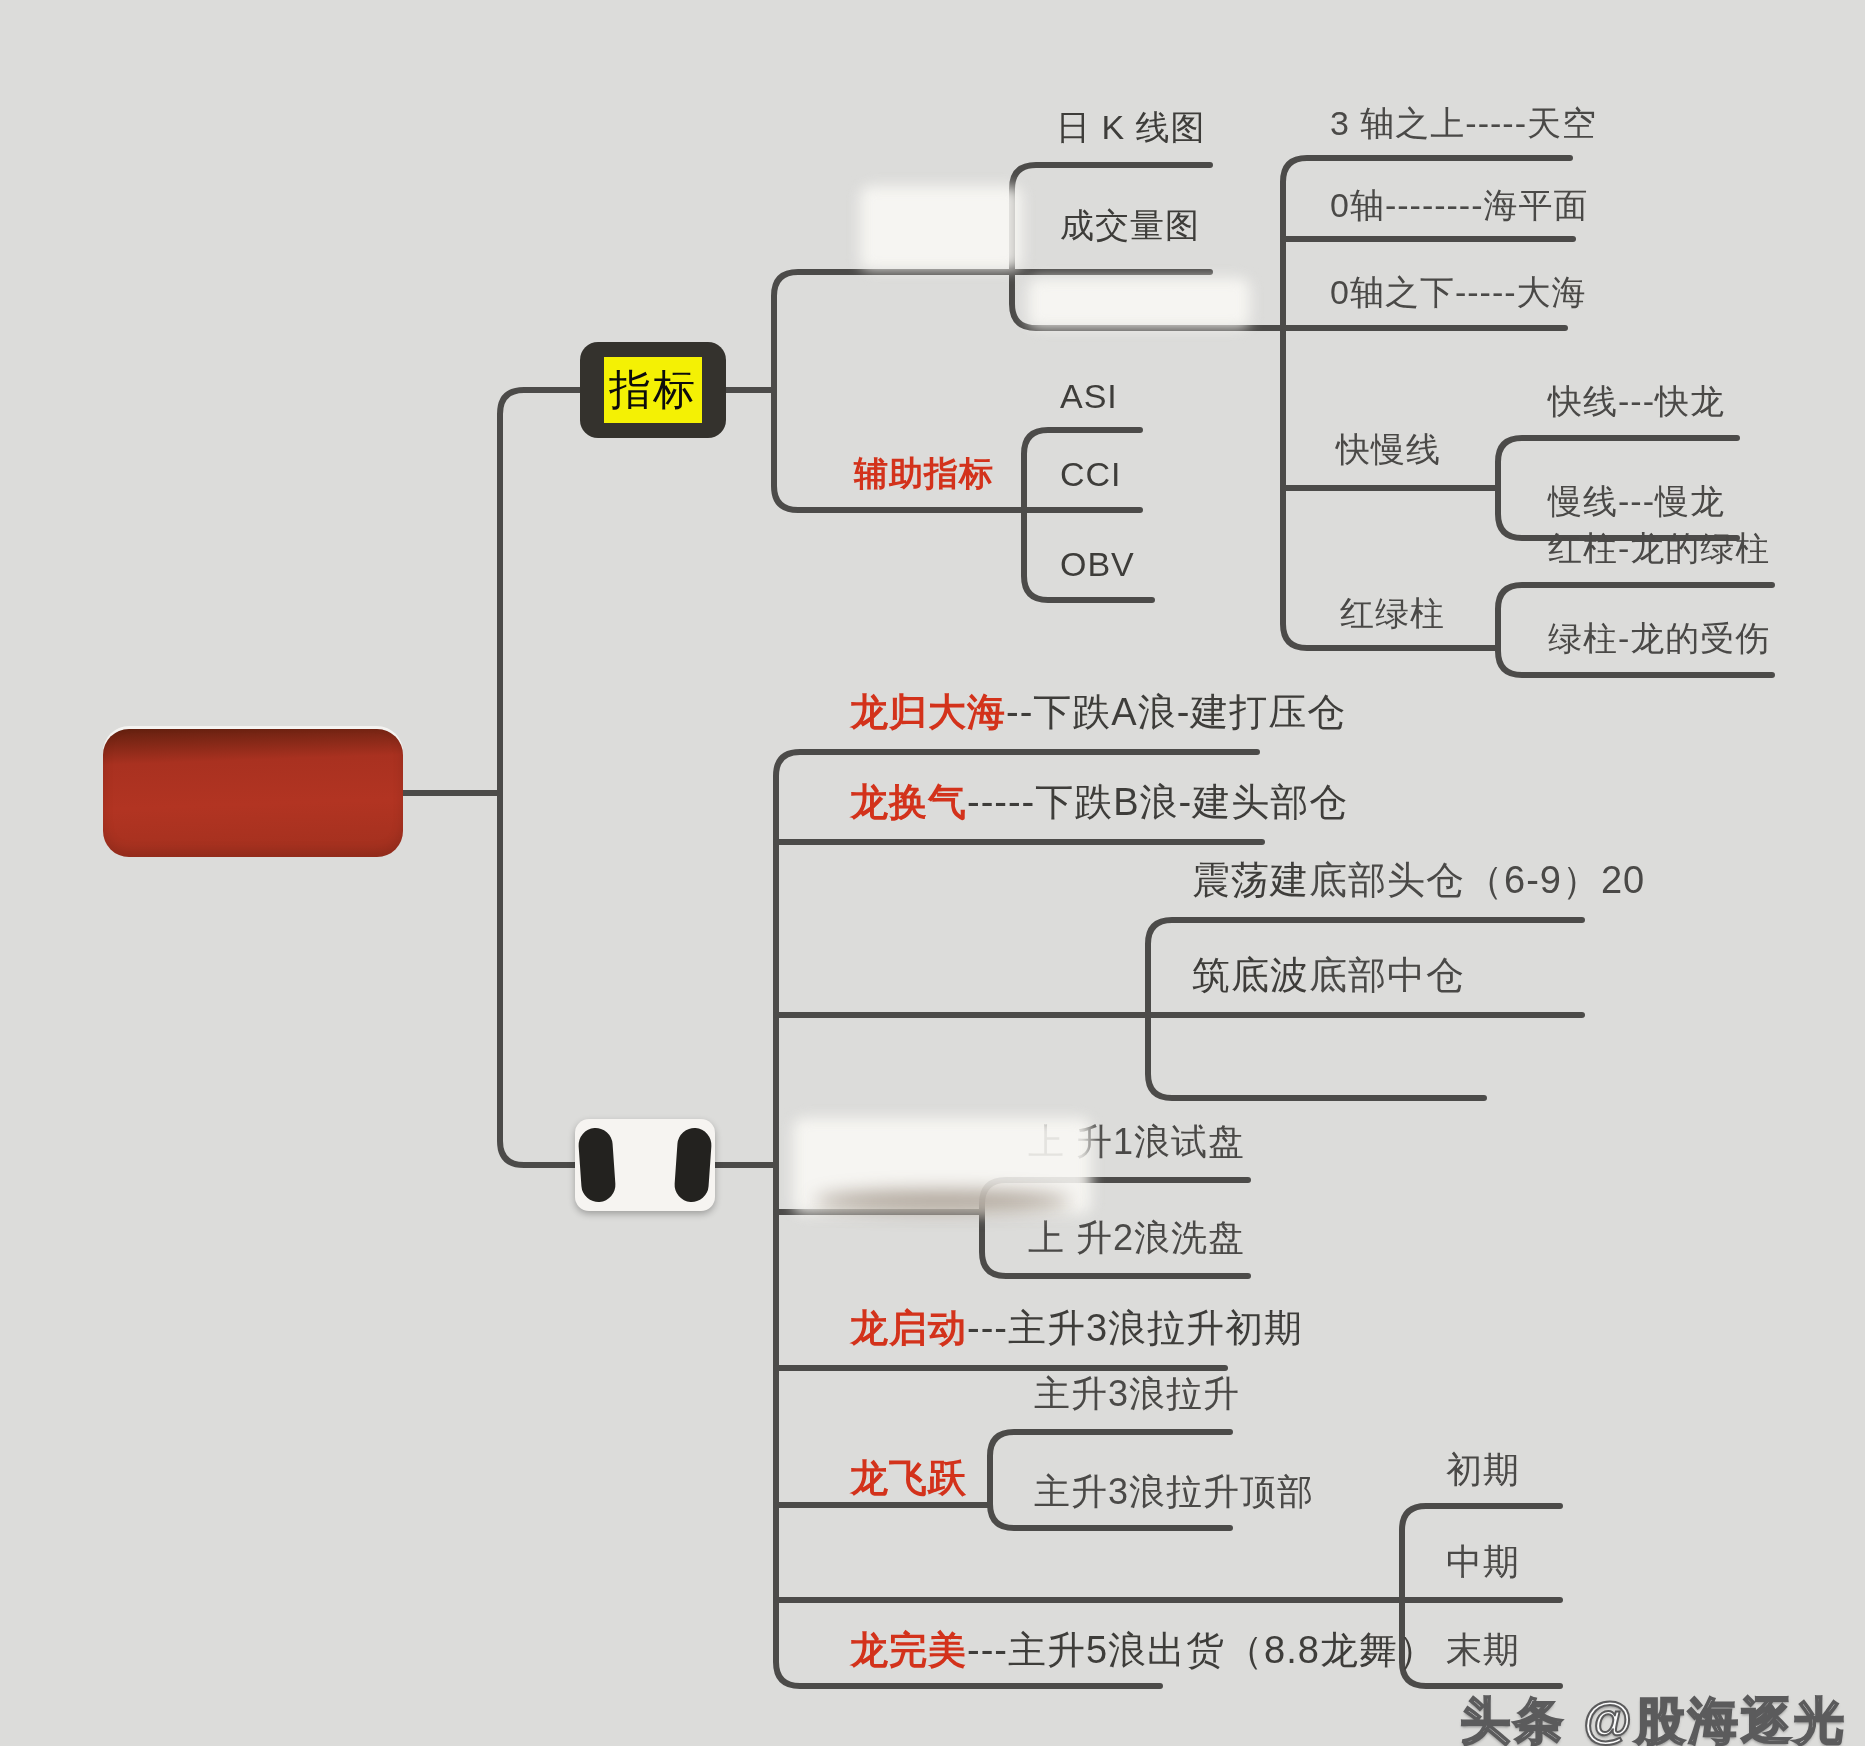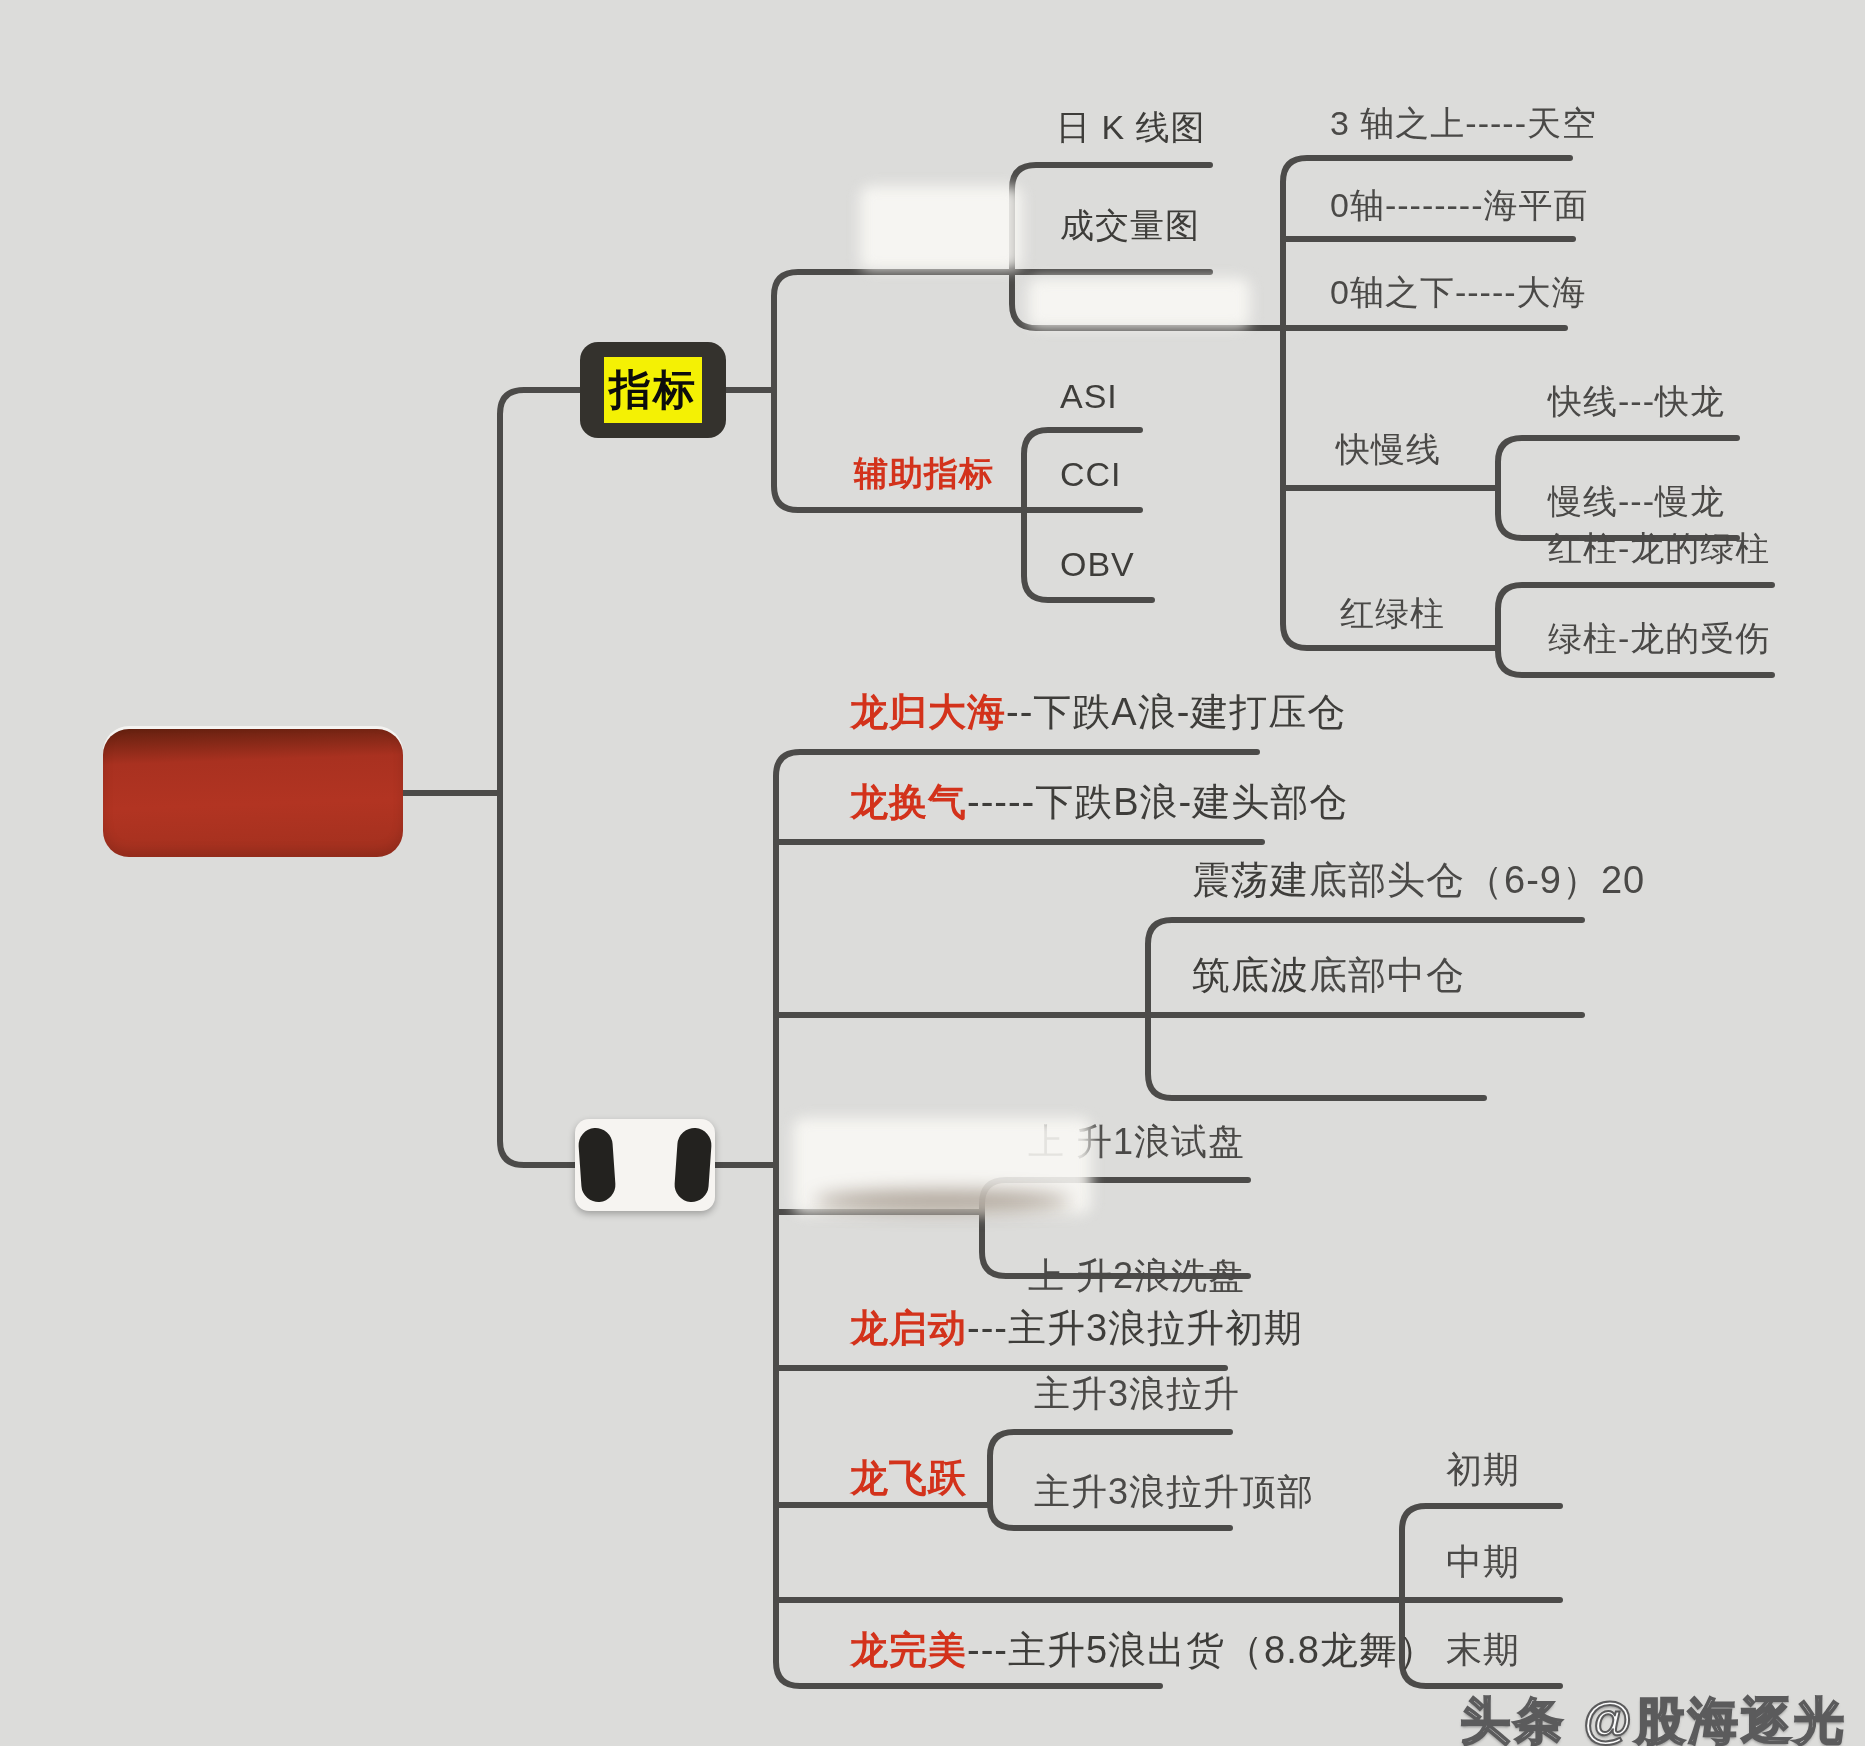--- a/index.html
+++ b/index.html
@@ -14,21 +14,21 @@
   .mid{font-size:36px;}
   .b{font-weight:normal;color:#3e3d3a;}
   .r{font-weight:bold;color:#d3321b;margin-left:34px;}
 
   .root-node{position:absolute;left:103px;top:729px;width:300px;height:128px;z-index:2;
        border-radius:26px;
        background:linear-gradient(178deg,#63200f 0%,#a93120 26%,#b23422 58%,#a2301e 100%);
        box-shadow:0 -3px 0 rgba(250,249,246,.8), inset 0 -6px 12px rgba(0,0,0,.12);}
   .zhibiao-node{position:absolute;left:580px;top:342px;width:146px;height:96px;z-index:2;
        background:#34322d;border-radius:18px;display:flex;align-items:center;justify-content:center;}
-  .zhibiao-node .hl{background:#f4f104;color:#0c0c0c;font-size:42px;font-weight:bold;
+  .zhibiao-node .hl{background:#f4f104;color:#0c0c0c;font-size:42px;font-weight:normal;
        padding:5px 5px;letter-spacing:2px;}
 
   .icon-node{position:absolute;left:575px;top:1119px;width:140px;height:92px;z-index:2;
        background:#f6f4f1;border-radius:14px;box-shadow:0 3px 7px rgba(0,0,0,.28);}
   .icon-node .pill{position:absolute;width:34px;height:74px;background:#23221f;border-radius:17px;top:9px;}
   .icon-node .pill.l{left:5px;transform:rotate(-4deg);}
   .icon-node .pill.rr{right:5px;transform:rotate(4deg);}
 
   .blur{position:absolute;z-index:4;background:rgba(249,248,245,.88);filter:blur(7px);border-radius:10px;}
   .smudge{position:absolute;z-index:4;background:rgba(92,70,52,.45);filter:blur(9px);border-radius:50%;}
@@ -107,21 +107,21 @@
   <div class="lbl big" style="left:816px;top:802px">
     <span class="r">龙换气</span><span class="b">-----下跌B浪-建头部仓</span>
   </div>
   <div class="lbl big" style="left:1192px;top:880px">
     <span class="b">震荡建</span><span>底部头仓（6-9）20</span>
   </div>
   <div class="lbl big" style="left:1192px;top:975px">
     <span class="b">筑底波</span><span>底部中仓</span>
   </div>
   <div class="lbl mid" style="left:1028px;top:1142px">上 升1浪试盘</div>
-  <div class="lbl mid" style="left:1028px;top:1276px">上 升2浪洗盘</div>
+  <div class="lbl mid" style="left:1028px;top:1238px">上 升2浪洗盘</div>
   <div class="lbl big" style="left:816px;top:1328px">
     <span class="r">龙启动</span><span class="b">---主升3浪拉升初期</span>
   </div>
   <div class="lbl mid" style="left:1034px;top:1394px">主升3浪拉升</div>
   <div class="lbl big r" style="left:816px;top:1478px">龙飞跃</div>
   <div class="lbl mid" style="left:1034px;top:1492px">主升3浪拉升顶部</div>
   <div class="lbl mid" style="left:1446px;top:1470px">初期</div>
   <div class="lbl mid" style="left:1446px;top:1562px">中期</div>
   <div class="lbl mid" style="left:1446px;top:1650px">末期</div>
   <div class="lbl big" style="left:816px;top:1650px">

